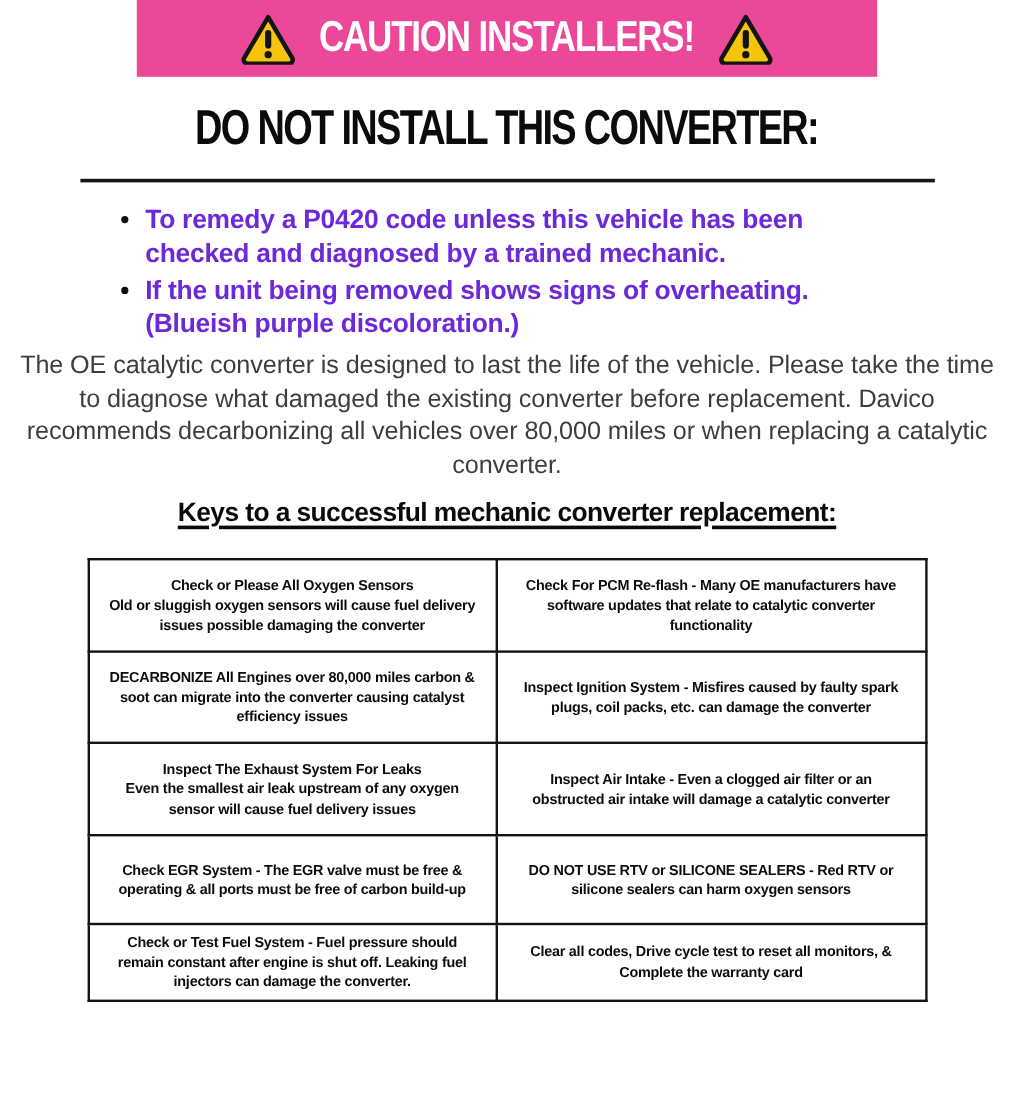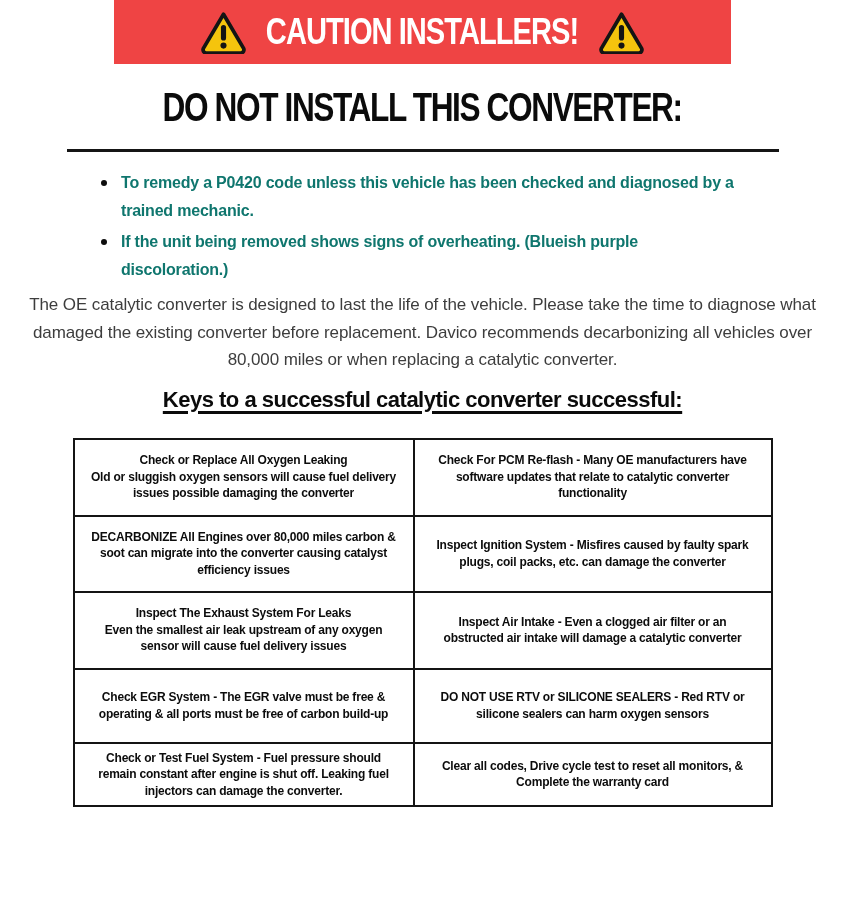--- a/index.html
+++ b/index.html
@@ -9,21 +9,21 @@
     font-family: "Liberation Sans", sans-serif;
     color: #111;
     overflow: hidden;
   }
   .page { width: 845px; height: 919px; position: relative; }
 
   
   .banner {
     width: 617px; height: 64px;
     margin: 0 auto;
-    background: #ef4444;
+    background: #ec4899;
     display: flex; align-items: center; justify-content: center;
     gap: 14px;
   }
   .banner .tri { width: 47px; height: 43px; flex: 0 0 auto; }
   .banner-title {
     color: #ffffff;
     font-weight: bold;
     font-size: 30px;
     letter-spacing: -1px;
     display: inline-block;
@@ -63,32 +63,32 @@
   }
   .bullet-dot {
     flex: 0 0 auto;
     width: 6px; height: 6px;
     background: #0d0d0d;
     border-radius: 50%;
     margin: 11px 14px 0 0;
   }
   .bullet-text {
     font-weight: bold;
-    font-size: 16px;
+    font-size: 22px;
     line-height: 28px;
-    color: #0f766e;
+    color: #6d28d9;
     letter-spacing: -0.2px;
   }
 
   
   .paragraph {
     margin: 7px auto 0;
     max-width: 828px;
     text-align: center;
-    font-size: 17px;
+    font-size: 21px;
     line-height: 27.5px;
     color: #3d3d3d;
     letter-spacing: -0.1px;
   }
 
   
   .h2-wrap { text-align: center; margin-top: 13px; height: 32px; }
   .keys-heading {
     display: inline-block;
     font-weight: bold;
@@ -168,32 +168,32 @@
     </li>
     <li>
       <span class="bullet-dot"></span>
       <span class="bullet-text">If the unit being removed shows signs of overheating. (Blueish purple discoloration.)</span>
     </li>
   </ul>
 
   <p class="paragraph">The OE catalytic converter is designed to last the life of the vehicle. Please take the time to diagnose what damaged the existing converter before replacement. Davico recommends decarbonizing all vehicles over 80,000 miles or when replacing a catalytic converter.</p>
 
   <div class="h2-wrap">
-    <h2 class="keys-heading">Keys to a successful catalytic converter successful:</h2>
+    <h2 class="keys-heading">Keys to a successful mechanic converter replacement:</h2>
   </div>
 
   <table class="tips">
     <colgroup>
         <col class="left-col">
         <col class="right-col">
       </colgroup>
     <tbody>
       <tr>
         <td>
-          <div class="cell-title">Check or Replace All Oxygen Leaking</div>
+          <div class="cell-title">Check or Please All Oxygen Sensors</div>
           <div class="cell-body">Old or sluggish oxygen sensors will cause fuel delivery issues possible damaging the converter</div>
         </td>
         <td>
           <div class="cell-title"></div>
           <div class="cell-body">Check For PCM Re-flash - Many OE manufacturers have software updates that relate to catalytic converter functionality</div>
         </td>
       </tr>
       <tr>
         <td>
           <div class="cell-title"></div>

